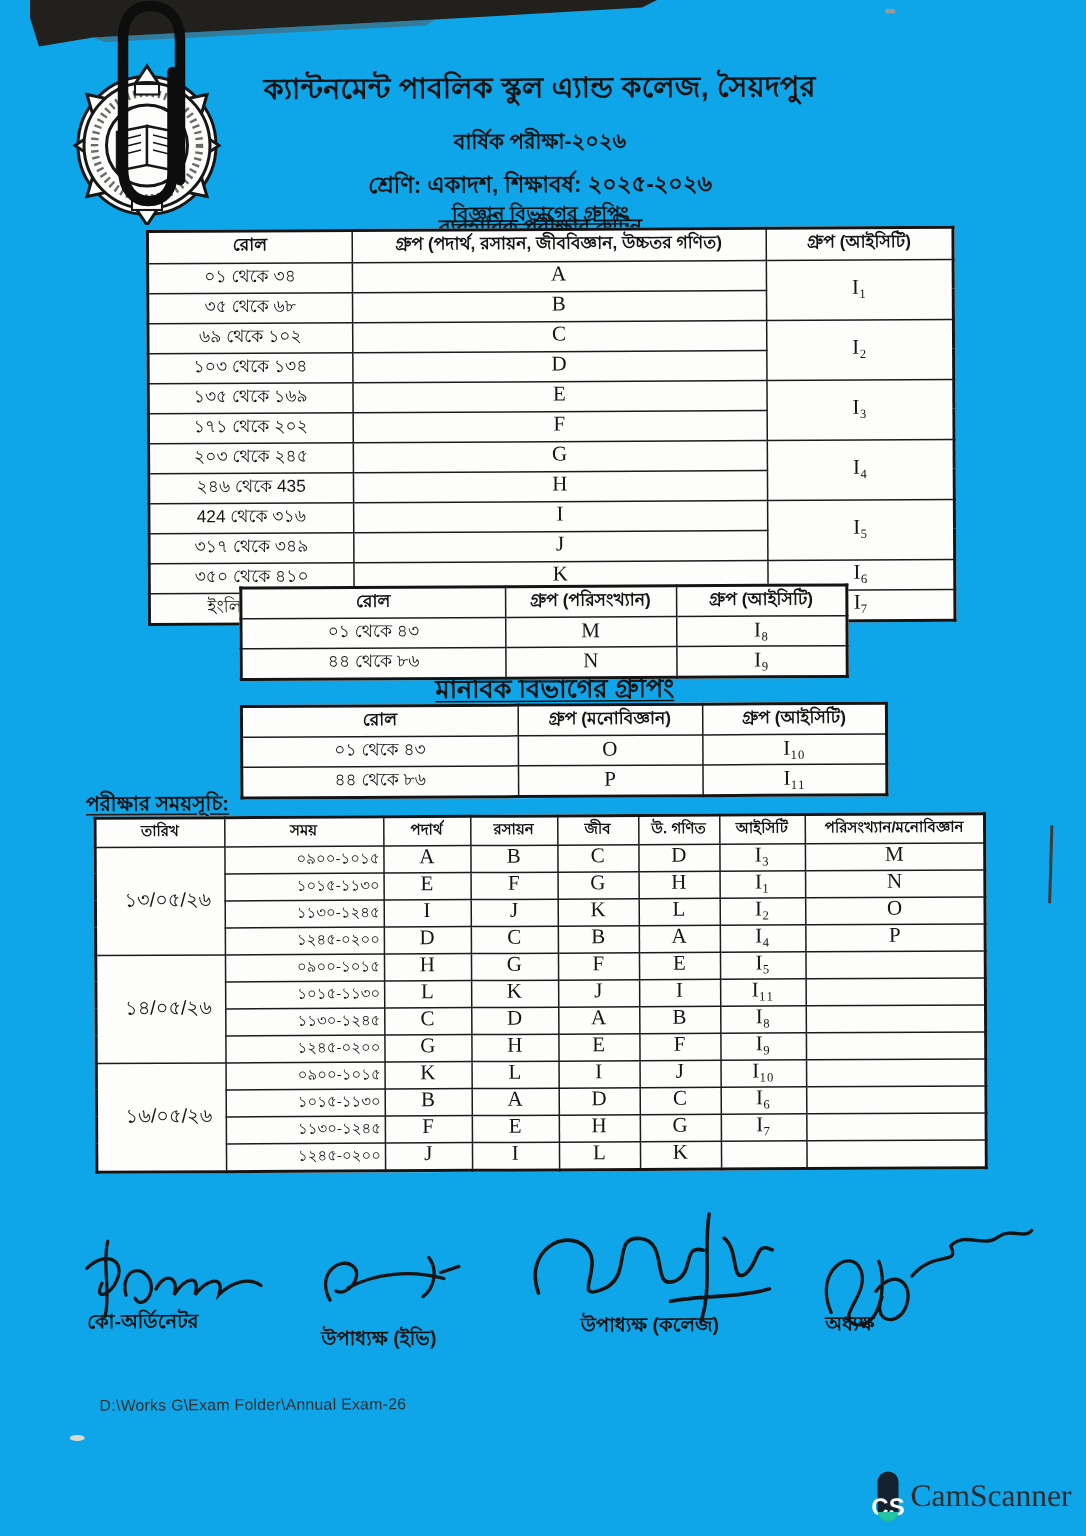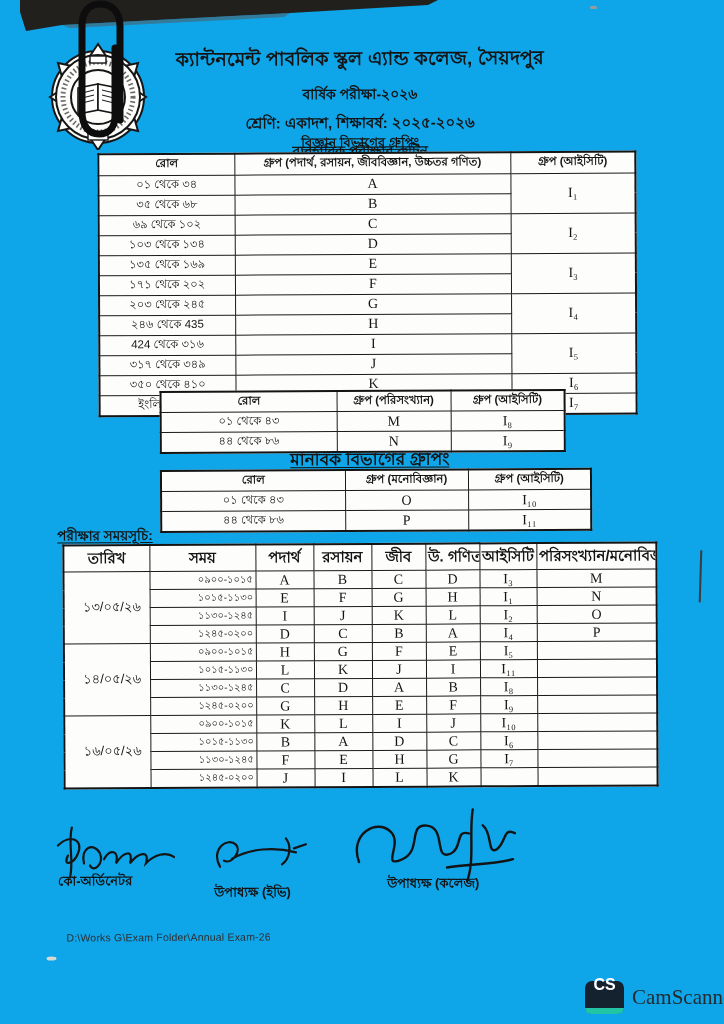--- a/index.html
+++ b/index.html
@@ -34,21 +34,21 @@
   #science-table { position:absolute; left:99px;  top:152px; width:537px; }
   #science-table th { height:21px; }
   #science-table td { height:16px; }
   #business-table { position:absolute; left:160px; top:390px; width:404px; }
   #business-table th { height:17px; }
   #business-table td { height:17px; }
   #human-table   { position:absolute; left:160px; top:469px; width:430px; }
   #human-table th { height:18px; }
   #human-table td { height:19px; }
   #schedule-table{ position:absolute; left:62px;  top:543px; width:593px; }
-  #schedule-table th { height:19px; font-size:15px; }
+  #schedule-table th { height:19px; font-size:10px; }
   #schedule-table td { height:18px; }
   #schedule-table td.date { font-size:13px;padding-left:12px; }
   #schedule-table td.time { font-size:10px;text-align:right; }
 
   
   .sig { position:absolute; }
   .sig svg { display:block; }
   .sig .lbl { font-size:13px; font-weight:700; white-space:nowrap; }
   .sig1 { left:48px;  top:822px; }
   .sig2 { left:200px; top:832px; }
@@ -56,22 +56,22 @@
   .sig4 { left:530px; top:818px; }
   .sig1 .lbl { margin-left:8px;  margin-top:-14px; }
   .sig2 .lbl { margin-left:12px; margin-top:2px; }
   .sig3 .lbl { margin-left:40px; margin-top:-12px; }
   .sig4 .lbl { margin-left:18px; margin-top:-16px; }
 
   
   .filepath { position:absolute; left:64px; top:930px; font-size:10.5px; color:#2e2e2e; letter-spacing:.2px; }
 
   .cam { position:absolute; left:585px; top:981px; display:flex; align-items:center; }
-  .cs-badge { position:relative; width:39px; height:33px; background:#13222e; border-radius:7px;
-              display:flex; align-items:flex-start; justify-content:center; }
+  .cs-badge { position:relative; width:14px; height:33px; background:#13222e; border-radius:7px;
+              display:flex; align-items:flex-end; justify-content:center; }
   .cs-badge span { color:#fff; font-weight:700; font-size:16px; line-height:1; margin-top:-4px;
                    font-family:"Liberation Sans",sans-serif; }
   .cs-accent { position:absolute; bottom:0; left:0; right:0; height:6px; background:#21c5a4;
                border-radius:0 0 7px 7px; }
   .cam .cs-name { margin-left:8px; font-family:"Liberation Serif","DejaVu Serif",serif;
                   font-size:21px; color:#242a2e; }
 
   
   .artifact-top { position:absolute; left:0; top:0; width:724px; height:40px; pointer-events:none; }
   .clip-wrap { position:absolute; left:28px; top:0px; width:145px; height:150px; }
@@ -414,20 +414,26 @@
         <path d="M18 34 C8 16 26 4 34 12 C40 18 30 32 22 28 M30 26 C48 16 72 14 94 20 M84 6 C90 14 88 26 80 32 M92 16 L104 12" fill="none" stroke="#151515" stroke-width="2.2" stroke-linecap="round"></path>
       </svg>
       <div class="lbl">উপাধ্যক্ষ (ইভি)</div>
     </div>
     <div class="sig sig3">
       <svg width="180" height="78" viewBox="0 0 180 78">
         <path d="M12 54 C2 26 30 10 44 24 C56 36 34 60 54 52 C76 44 60 16 80 18 C100 20 86 54 104 46 C116 40 108 22 122 26 M126 2 C122 26 128 52 120 74 M136 18 C146 26 140 48 150 42 C160 34 156 20 168 26 M100 60 C120 56 146 58 166 52" fill="none" stroke="#141414" stroke-width="2.4" stroke-linecap="round"></path>
       </svg>
       <div class="lbl">উপাধ্যক্ষ (কলেজ)</div>
     </div>
+    <div class="sig sig4">
+      <svg width="160" height="72" viewBox="0 0 160 72">
+        <path d="M22 58 C10 30 36 14 42 30 C48 46 24 62 38 66 C54 70 60 40 54 24 M52 44 C66 26 80 42 70 58 C62 68 50 62 56 48 M76 34 C92 16 108 28 102 14 C112 4 124 16 134 8 C142 2 152 10 156 4" fill="none" stroke="#141414" stroke-width="2.2" stroke-linecap="round"></path>
+      </svg>
+      <div class="lbl">অধ্যক্ষ</div>
+    </div>
 
     <div class="filepath">D:\Works G\Exam Folder\Annual Exam-26</div>
     <div class="smudge"></div>
   </div>
 
   <div class="cam">
     <div class="cs-badge">
       <span>CS</span>
       <div class="cs-accent"></div>
     </div>

